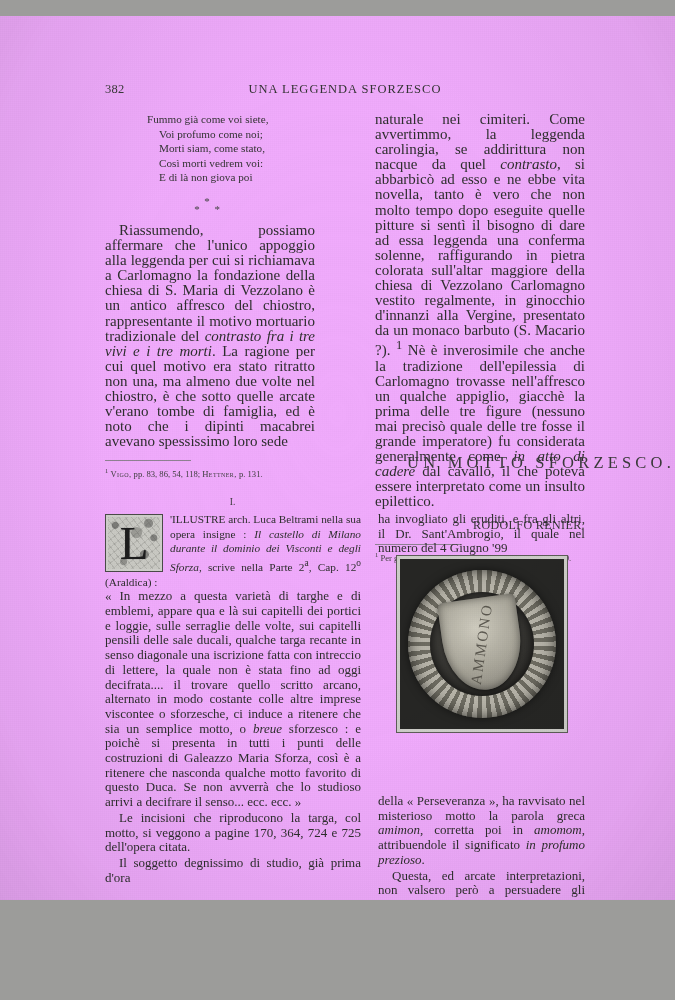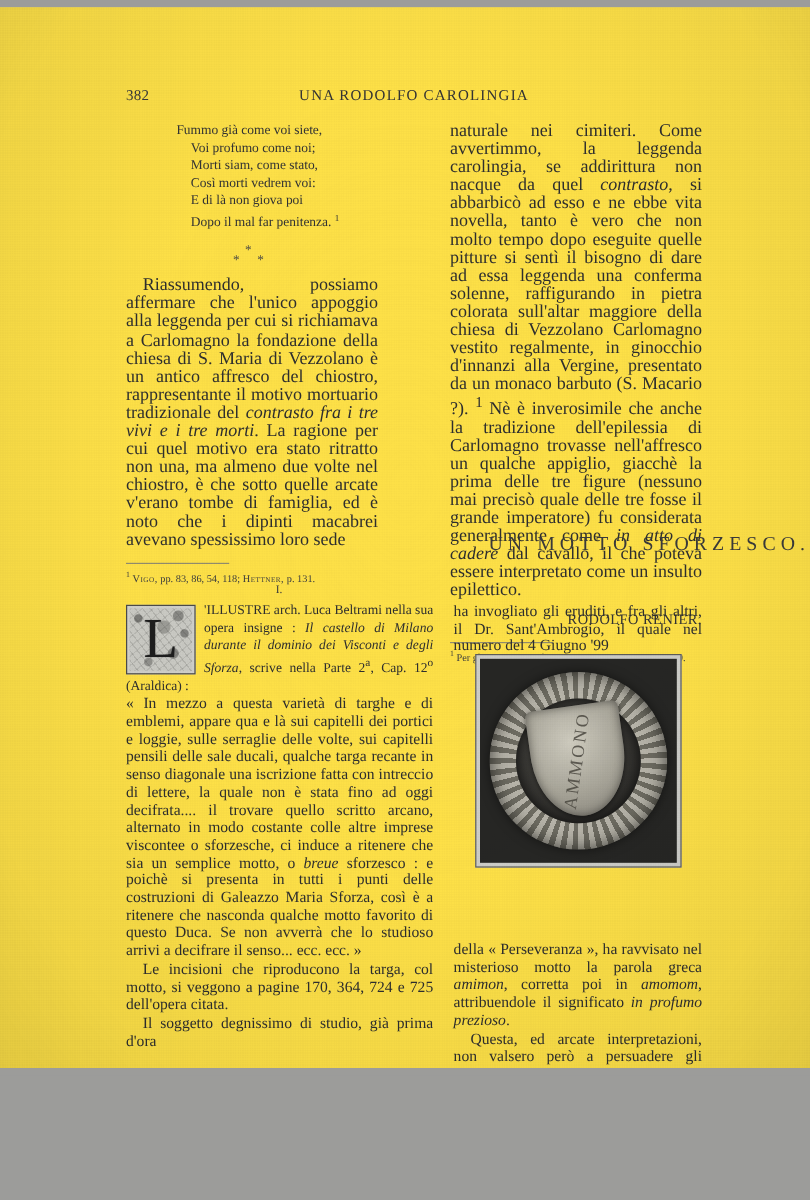--- a/index.html
+++ b/index.html
@@ -4,22 +4,22 @@
 <style>
   html, body {
     margin: 0;
     padding: 0;
     background: #9c9c9a;
   }
   .page {
     position: relative;
     width: 675px;
     height: 884px;
-    margin: 6px auto;
-    background: #fde047;
+    margin: 16px auto;
+    background: #f0abfc;
     overflow: hidden;
     font-family: "Liberation Serif", serif;
     color: #2b2b2b;
   }
   
   .grain {
     position: absolute;
     inset: 0;
     pointer-events: none;
     background:
@@ -316,34 +316,33 @@
   i, em { font-style: italic; }
 </style>
 </head>
 <body>
 
 <div class="page">
   <div class="content">
 
     <div class="runhead">
       <div class="folio">382</div>
-      <div class="runtitle">UNA RODOLFO CAROLINGIA</div>
+      <div class="runtitle">UNA LEGGENDA SFORZESCO</div>
     </div>
 
     <div class="cols">
 
       <div class="col left">
 
         <div class="verse">
           <div>Fummo già come voi siete,</div>
           <div class="ind">Voi profumo come noi;</div>
           <div class="ind">Morti siam, come stato,</div>
           <div class="ind">Così morti vedrem voi:</div>
           <div class="ind">E di là non giova poi</div>
-          <div class="ind"><span>Dopo il mal far penitenza.</span> <sup>1</sup></div>
         </div>
 
         <div class="asterism">
           <div class="top">*</div>
           <div>* *</div>
         </div>
 
         <p class="body"><span>Riassumendo, possiamo affermare che l'unico appoggio alla leggenda per cui si richiamava a Carlomagno la fondazione della chiesa di S. Maria di Vezzolano è un antico affresco del chiostro, rappresentante il motivo mortuario tradizionale del </span><i>contrasto fra i tre vivi e i tre morti</i><span>. La ragione per cui quel motivo era stato ritratto non una, ma almeno due volte nel chiostro, è che sotto quelle arcate v'erano tombe di famiglia, ed è noto che i dipinti macabrei avevano spessissimo loro sede</span></p>
 
         <div class="fnrule"></div>

